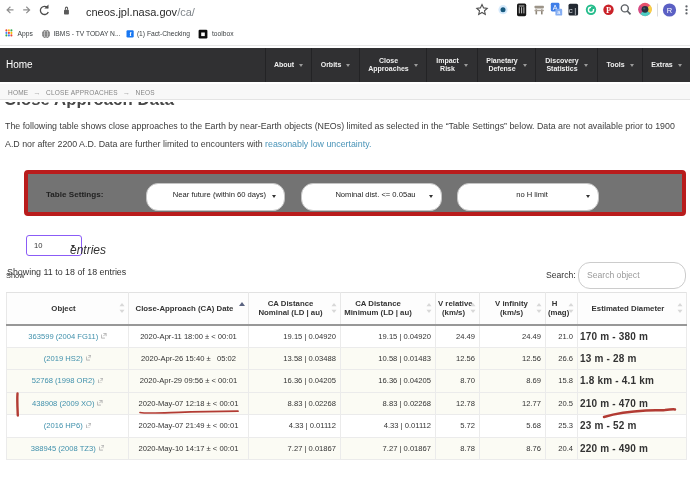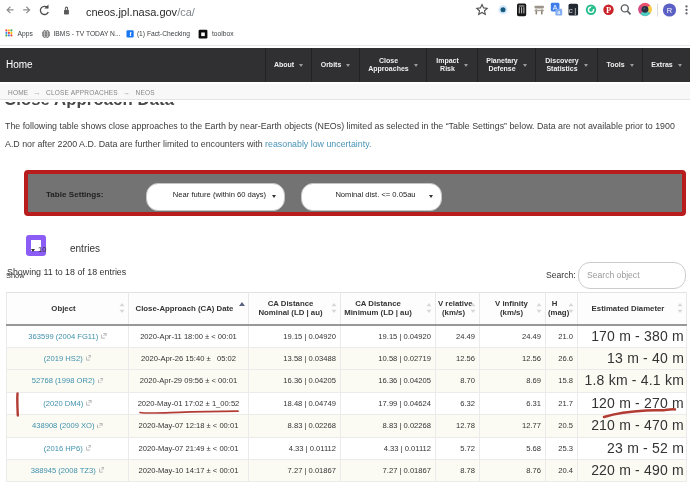--- a/index.html
+++ b/index.html
@@ -27,36 +27,36 @@
 #para a { color:#4a94b8; text-decoration:none; }
 
 
 #panel { left:24px; top:170px; width:662px; height:46px; background:#737373; border:4px solid #b91c1c; border-radius:4px;text-align:center; }
 #panel .lbl { left:18px; top:16px; font-size:8.1px; font-weight:bold; color:#222; }
 .sel { position:absolute; background:#fff; border:1px solid #c4c4c4; border-radius:12px; height:28px; top:9px; font-size:7.6px; color:#222; line-height:22px; padding-left:8px; }
 .sel .car { position:absolute; right:8px; top:10.5px; width:0; height:0; border-left:2px solid transparent; border-right:2px solid transparent; border-top:3px solid #333; }
 
 
 #show { left:6px; top:242.5px; font-size:7.4px; color:#333;margin-top:28px; }
-#lensel { left:26px; top:234.5px; width:20px; height:21px; background:#fff; border:5px solid #8b5cf6; border-radius:3px; font-size:7.6px; color:#333; line-height:19px; padding-left:7px; }
+#lensel { left:26px; top:234.5px; width:56px; height:21px; background:#fff; border:1px solid #8b5cf6; border-radius:3px; font-size:7.6px; color:#333; line-height:19px; padding-left:7px; }
 #lensel .car { position:absolute; right:6px; top:9px; width:0; height:0; border-left:2px solid transparent; border-right:2px solid transparent; border-top:3px solid #333; }
-#entries { left:70px; top:242.5px; font-size:10px; color:#333; }
+#entries { left:70px; top:242.5px; font-size:12px; color:#333;font-style:italic; }
 #showing { left:7px; top:267px; font-size:8.9px; color:#333; }
 #searchlbl { left:546px; top:270px; font-size:8.6px; color:#333; }
 #searchbox { left:578px; top:262px; width:108px; height:27px; background:#fff; border:1px solid #ccc; border-radius:12px; font-size:8.6px; color:#9a9a9a; line-height:25px; padding-left:8px; }
 
 
 #tbl { left:6px; top:292px; }
 table { border-collapse:collapse; table-layout:fixed; width:680px; font-size:7.6px; }
 th { background:#fdfdfd; border:1px solid #e8e8e8; border-bottom:2px solid #989898; border-top:1px solid #e2e2e2; font-weight:bold; color:#333; line-height:9.5px; position:relative; height:32px; text-align:center; padding:0 10px 0 2px; font-size:7.8px; white-space:nowrap; overflow:visible; }
 td { border:1px solid #ebebeb; color:#333; height:21.4px; line-height:21.4px; padding:0 4px; position:relative; white-space:nowrap; }
 tr.even td { background:#fbfbf4; }
 td.r { text-align:right; }
 td.c { text-align:center; padding:0 2px; }
-td.d { text-align:right; padding:0 2px; font-size:14px; letter-spacing:0.2px; }
+td.d { text-align:left; padding:0 2px; font-size:10px; letter-spacing:0.2px;font-weight:bold; }
 a.obj { color:#4191ac; text-decoration:none; }
 .ext { display:inline-block; margin-left:3px; }
 .sort { position:absolute; right:3px; top:50%; margin-top:-5px; width:6px; height:10px; }
 .sortup { position:absolute; right:3px; top:9px; width:0; height:0; border-left:3.5px solid transparent; border-right:3.5px solid transparent; border-bottom:4.5px solid #5a6380; }
 
 #annot { left:0; top:0; width:690px; height:500px; pointer-events:none; }
 </style>
 </head>
 <body>
 <div id="page">
@@ -207,20 +207,21 @@
   <div class="abs" id="headclip">
       <h1>Close Approach Data</h1>
     </div>
 
   <div class="abs" id="para">The following table shows close approaches to the Earth by near-Earth objects (NEOs) limited as selected in the “Table Settings” below. Data are not available prior to 1900<br>A.D nor after 2200 A.D. Data are further limited to encounters with <a>reasonably low uncertainty.</a></div>
 
   <div class="abs" id="panel">
     <div class="abs lbl">Table Settings:</div>
     <div class="abs sel" style="left:118px;width:139px;">Near future (within 60 days)<span class="car"></span></div>
     <div class="abs sel" style="left:273px;width:141px;">Nominal dist. &lt;= 0.05au<span class="car"></span></div>
+    <div class="abs sel" style="left:429px;width:142px;">no H limit<span class="car"></span></div>
   </div>
 
   <div class="abs" id="show">Show</div>
   <div class="abs" id="lensel">10<span class="car"></span></div>
   <div class="abs" id="entries">entries</div>
   <div class="abs" id="showing">Showing 11 to 18 of 18 entries</div>
   <div class="abs" id="searchlbl">Search:</div>
   <div class="abs" id="searchbox">Search object</div>
 
   <div class="abs" id="tbl">
@@ -280,50 +281,38 @@
             <td class="r">24.49</td>
             <td class="r">21.0</td>
             <td class="d">170 m - 380 m</td>
           </tr>
       <tr class="even">
             <td class="c"><a class="obj">(2019 HS2)</a><span class="ext"><svg width="5.5" height="5.5" viewBox="0 0 7 7">
                   <path d="M0.5 2 v4.5 h4.5 M3 0.5 h3.5 v3.5 M6.5 0.5 L3 4" stroke="#b2b2b2" stroke-width="1.2" fill="none"></path>
                 </svg></span></td>
             <td class="c">2020-Apr-26 15:40 ± &nbsp;&nbsp;05:02</td>
             <td class="r">13.58 | 0.03488</td>
-            <td class="r">10.58 | 0.02719</td>
+            <td class="r">10.58 | 0.01483</td>
             <td class="r">12.56</td>
             <td class="r">12.56</td>
             <td class="r">26.6</td>
-            <td class="d">13 m - 40 m</td>
+            <td class="d">13 m - 28 m</td>
           </tr>
       <tr class="even">
             <td class="c"><a class="obj">52768 (1998 OR2)</a><span class="ext"><svg width="5.5" height="5.5" viewBox="0 0 7 7">
                   <path d="M0.5 2 v4.5 h4.5 M3 0.5 h3.5 v3.5 M6.5 0.5 L3 4" stroke="#b2b2b2" stroke-width="1.2" fill="none"></path>
                 </svg></span></td>
             <td class="c">2020-Apr-29 09:56 ± &lt; 00:01</td>
             <td class="r">16.36 | 0.04205</td>
             <td class="r">16.36 | 0.04205</td>
             <td class="r">8.70</td>
             <td class="r">8.69</td>
             <td class="r">15.8</td>
             <td class="d">1.8 km - 4.1 km</td>
           </tr>
-      <tr>
-            <td class="c"><a class="obj">(2020 DM4)</a><span class="ext"><svg width="5.5" height="5.5" viewBox="0 0 7 7">
-                  <path d="M0.5 2 v4.5 h4.5 M3 0.5 h3.5 v3.5 M6.5 0.5 L3 4" stroke="#b2b2b2" stroke-width="1.2" fill="none"></path>
-                </svg></span></td>
-            <td class="c">2020-May-01 17:02 ± 1_00:52</td>
-            <td class="r">18.48 | 0.04749</td>
-            <td class="r">17.99 | 0.04624</td>
-            <td class="r">6.32</td>
-            <td class="r">6.31</td>
-            <td class="r">21.7</td>
-            <td class="d">120 m - 270 m</td>
-          </tr>
       <tr class="even">
             <td class="c"><a class="obj">438908 (2009 XO)</a><span class="ext"><svg width="5.5" height="5.5" viewBox="0 0 7 7">
                   <path d="M0.5 2 v4.5 h4.5 M3 0.5 h3.5 v3.5 M6.5 0.5 L3 4" stroke="#b2b2b2" stroke-width="1.2" fill="none"></path>
                 </svg></span></td>
             <td class="c">2020-May-07 12:18 ± &lt; 00:01</td>
             <td class="r">8.83 | 0.02268</td>
             <td class="r">8.83 | 0.02268</td>
             <td class="r">12.78</td>
             <td class="r">12.77</td>
             <td class="r">20.5</td>

